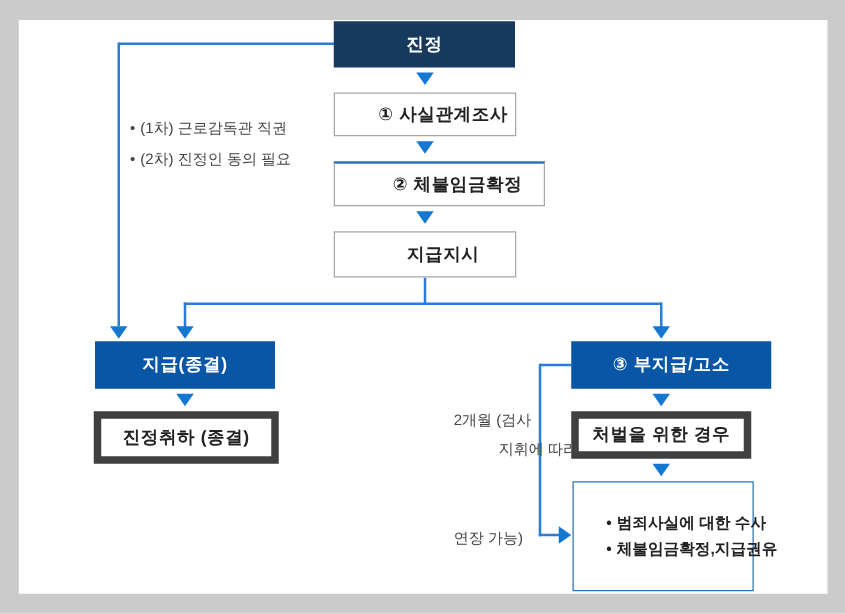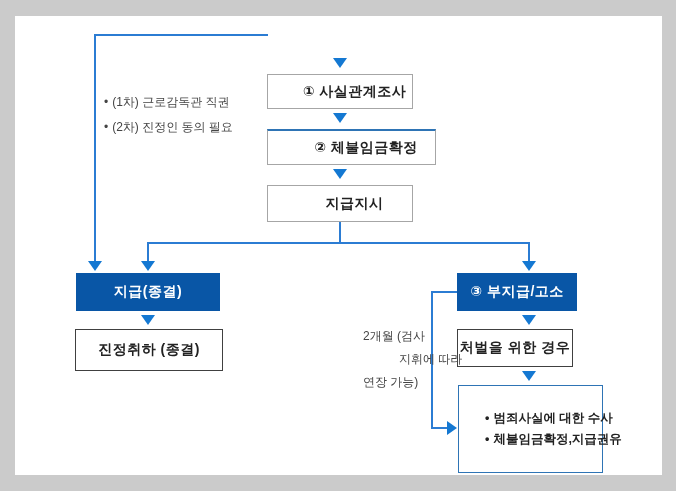--- a/index.html
+++ b/index.html
@@ -6,21 +6,21 @@
   body{font-family:"Liberation Sans","DejaVu Sans",sans-serif;}
   .canvas{position:relative;width:676px;height:491px;background:#cbcbcb;overflow:hidden;}
   .panel{position:absolute;left:15px;top:16px;width:647px;height:459px;background:#ffffff;}
 
   .box{position:absolute;display:flex;align-items:center;justify-content:center;
        font-size:14px;font-weight:bold;letter-spacing:0.5px;box-sizing:border-box;text-align:center;}
   .box-navy{background:#17395e;color:#ffffff;}
   .box-blue{background:#0956a6;color:#ffffff;}
   .box-gray{background:#ffffff;border:1px solid #a6a6a6;color:#222222;padding-left:29px;}
   .box-gray.top-blue{border-top:2px solid #2e74b5;}
-  .box-bblue{background:#ffffff;border:1px solid #404040;color:#222222;}
+  .box-bblue{background:#ffffff;border:6px solid #404040;color:#222222;}
 
   .line{position:absolute;background:#2b7cd3;}
 
   .arr-down{position:absolute;width:0;height:0;
     border-left:7px solid transparent;border-right:7px solid transparent;
     border-top:10px solid #1478d2;}
   .arr-right{position:absolute;width:0;height:0;
     border-top:7px solid transparent;border-bottom:7px solid transparent;
     border-left:10px solid #1478d2;}
 
@@ -49,47 +49,48 @@
   <div class="line" style="left:147px;top:242px;width:2px;height:20px;"></div>
   <div class="arr-down" style="left:141px;top:261px;"></div>
   <div class="line" style="left:528px;top:242px;width:2px;height:20px;"></div>
   <div class="arr-down" style="left:522px;top:261px;"></div>
 
   <div class="line" style="left:432px;top:291px;width:25px;height:2px;"></div>
   <div class="line" style="left:431px;top:291px;width:2px;height:138px;"></div>
   <div class="line" style="left:431px;top:427px;width:17px;height:2px;"></div>
   <div class="arr-right" style="left:447px;top:421px;"></div>
 
+  <div class="box box-navy" style="left:267px;top:17px;width:145px;height:37px;">진정</div>
   <div class="arr-down" style="left:333px;top:58px;"></div>
 
   <div class="box box-gray" style="left:267px;top:74px;width:146px;height:35px;">① 사실관계조사</div>
   <div class="arr-down" style="left:333px;top:113px;"></div>
 
   <div class="box box-gray top-blue" style="left:267px;top:129px;width:169px;height:36px;">② 체불임금확정</div>
   <div class="arr-down" style="left:333px;top:169px;"></div>
 
   <div class="box box-blue" style="left:76px;top:273px;width:144px;height:38px;">지급(종결)</div>
 
   <div class="box box-gray" style="left:267px;top:185px;width:146px;height:37px;">지급지시</div>
   <div class="arr-down" style="left:141px;top:315px;"></div>
   <div class="box box-bblue" style="left:75px;top:329px;width:148px;height:42px;">진정취하 (종결)</div>
 
-  <div class="box box-blue" style="left:457px;top:273px;width:120px;height:38px;">③ 부지급/고소</div>
+  <div class="box box-blue" style="left:457px;top:273px;width:160px;height:38px;">③ 부지급/고소</div>
   <div class="arr-down" style="left:522px;top:315px;"></div>
-  <div class="box box-bblue" style="left:457px;top:329px;width:116px;height:38px;">처벌을 위한 경우</div>
+  <div class="box box-bblue" style="left:457px;top:329px;width:144px;height:38px;">처벌을 위한 경우</div>
   <div class="arr-down" style="left:522px;top:371px;"></div>
 
   <div class="detail-box" style="left:458px;top:385px;width:145px;height:88px;">
     <div class="dline"><span class="b">•</span><span>범죄사실에 대한 수사</span></div>
     <div class="dline"><span class="b">•</span><span>체불임금확정,지급권유</span></div>
   </div>
 
   <div class="note" style="left:104px;top:90px;">
     <div class="nline"><span class="b">•</span><span>(1차) 근로감독관 직권</span></div>
     <div class="nline"><span class="b">•</span><span>(2차) 진정인 동의 필요</span></div>
   </div>
 
   <div class="note" style="left:363px;top:325px;">
     <div class="nline" style="line-height:23px;">2개월 (검사</div>
     <div class="nline" style="line-height:23px;margin-left:36px;">지휘에 따라</div>
-    <div class="nline" style="line-height:23px;">연장 가능)</div>
+    <div class="nline" style="line-height:23px;margin-top:48px;">연장 가능)</div>
   </div>
 </div>
 
 </body></html>

